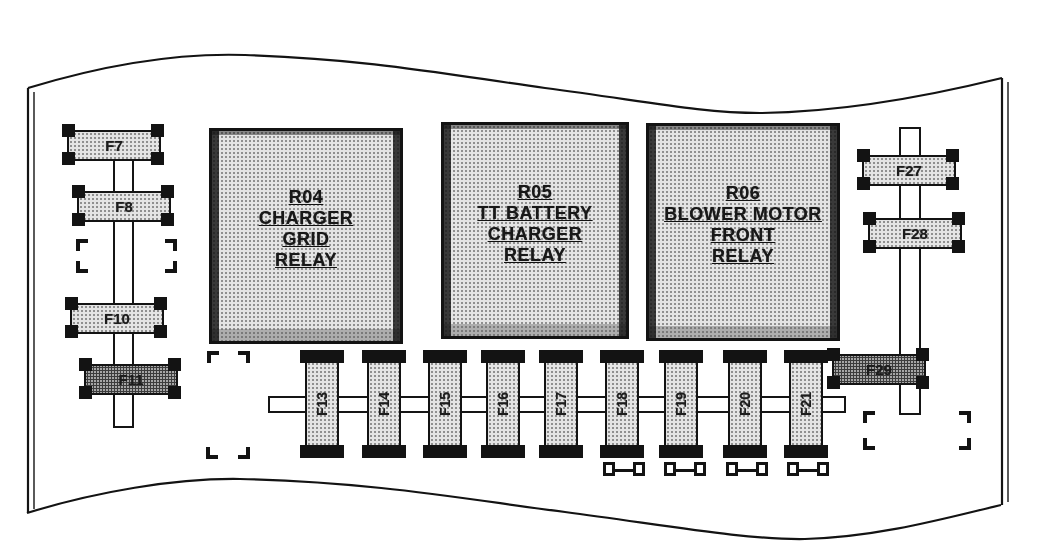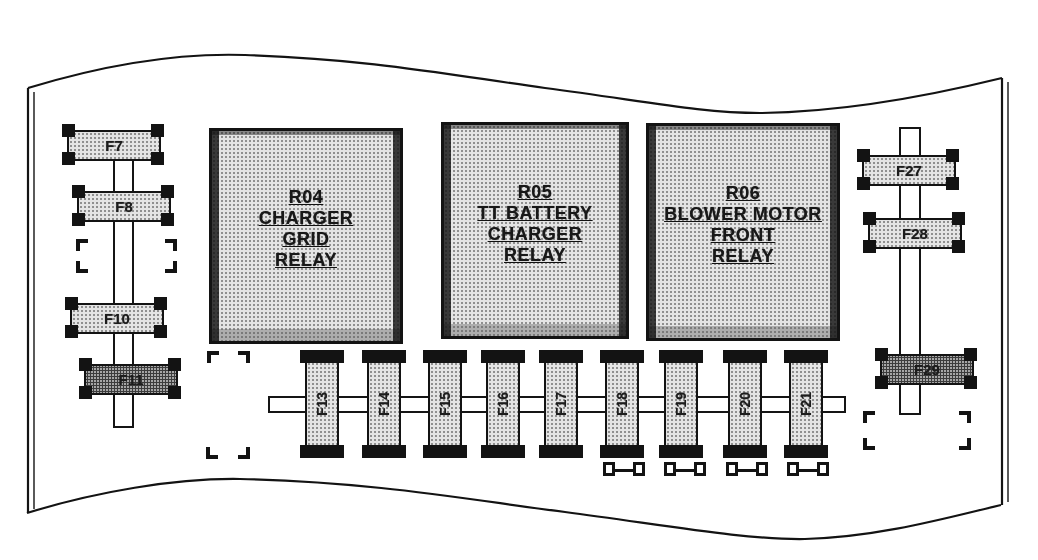--- a/index.html
+++ b/index.html
@@ -142,21 +142,21 @@
   </div>
 
   <div class="fuse-h stipple-light" style="left:862px;top:155px">
     <span class="caps"></span>
     <span class="flabel">F27</span>
   </div>
   <div class="fuse-h stipple-light" style="left:868px;top:218px">
     <span class="caps"></span>
     <span class="flabel">F28</span>
   </div>
-  <div class="fuse-h stipple-dark" style="left:880px;top:354px">
+  <div class="fuse-h stipple-dark" style="left:832px;top:354px">
     <span class="caps"></span>
     <span class="flabel">F29</span>
   </div>
 
   <div class="fuse-v stipple-light" style="left:305px">
     <span class="flabel">F13</span>
   </div>
   <div class="fuse-v stipple-light" style="left:367px">
     <span class="flabel">F14</span>
   </div>

